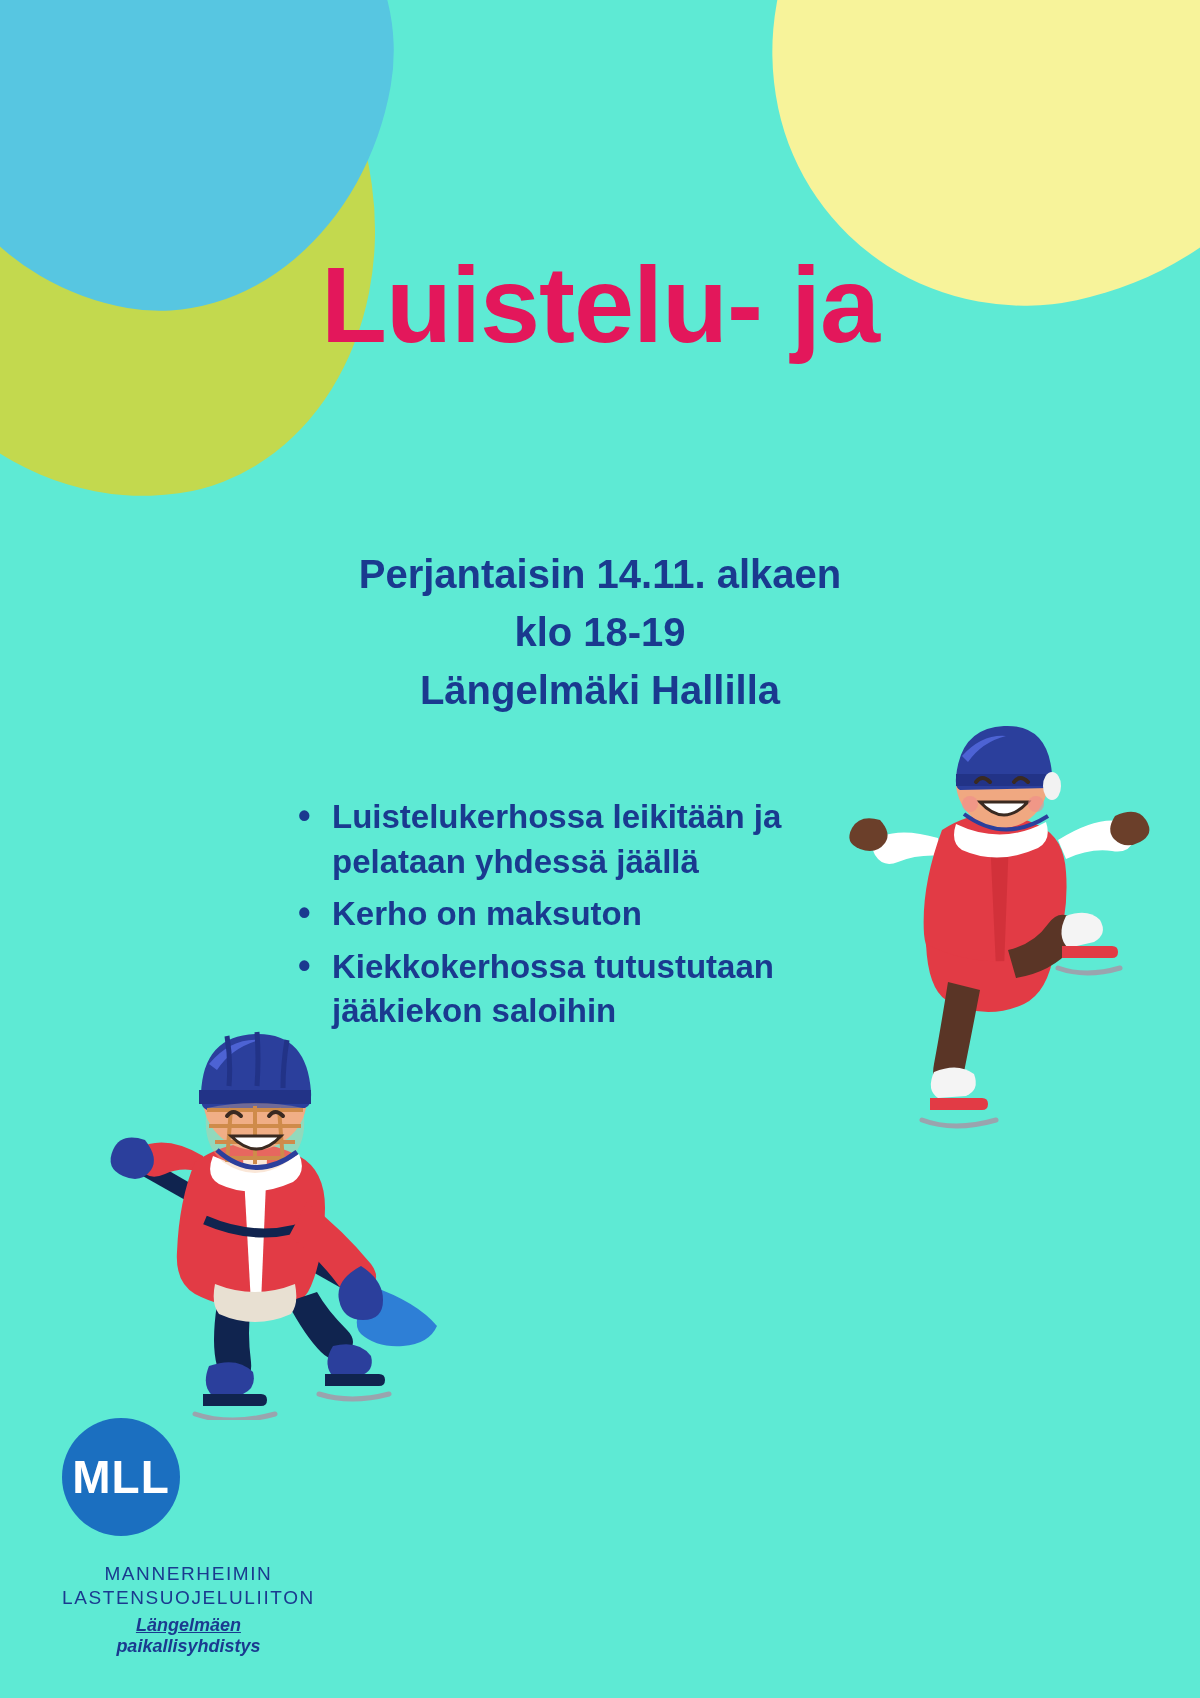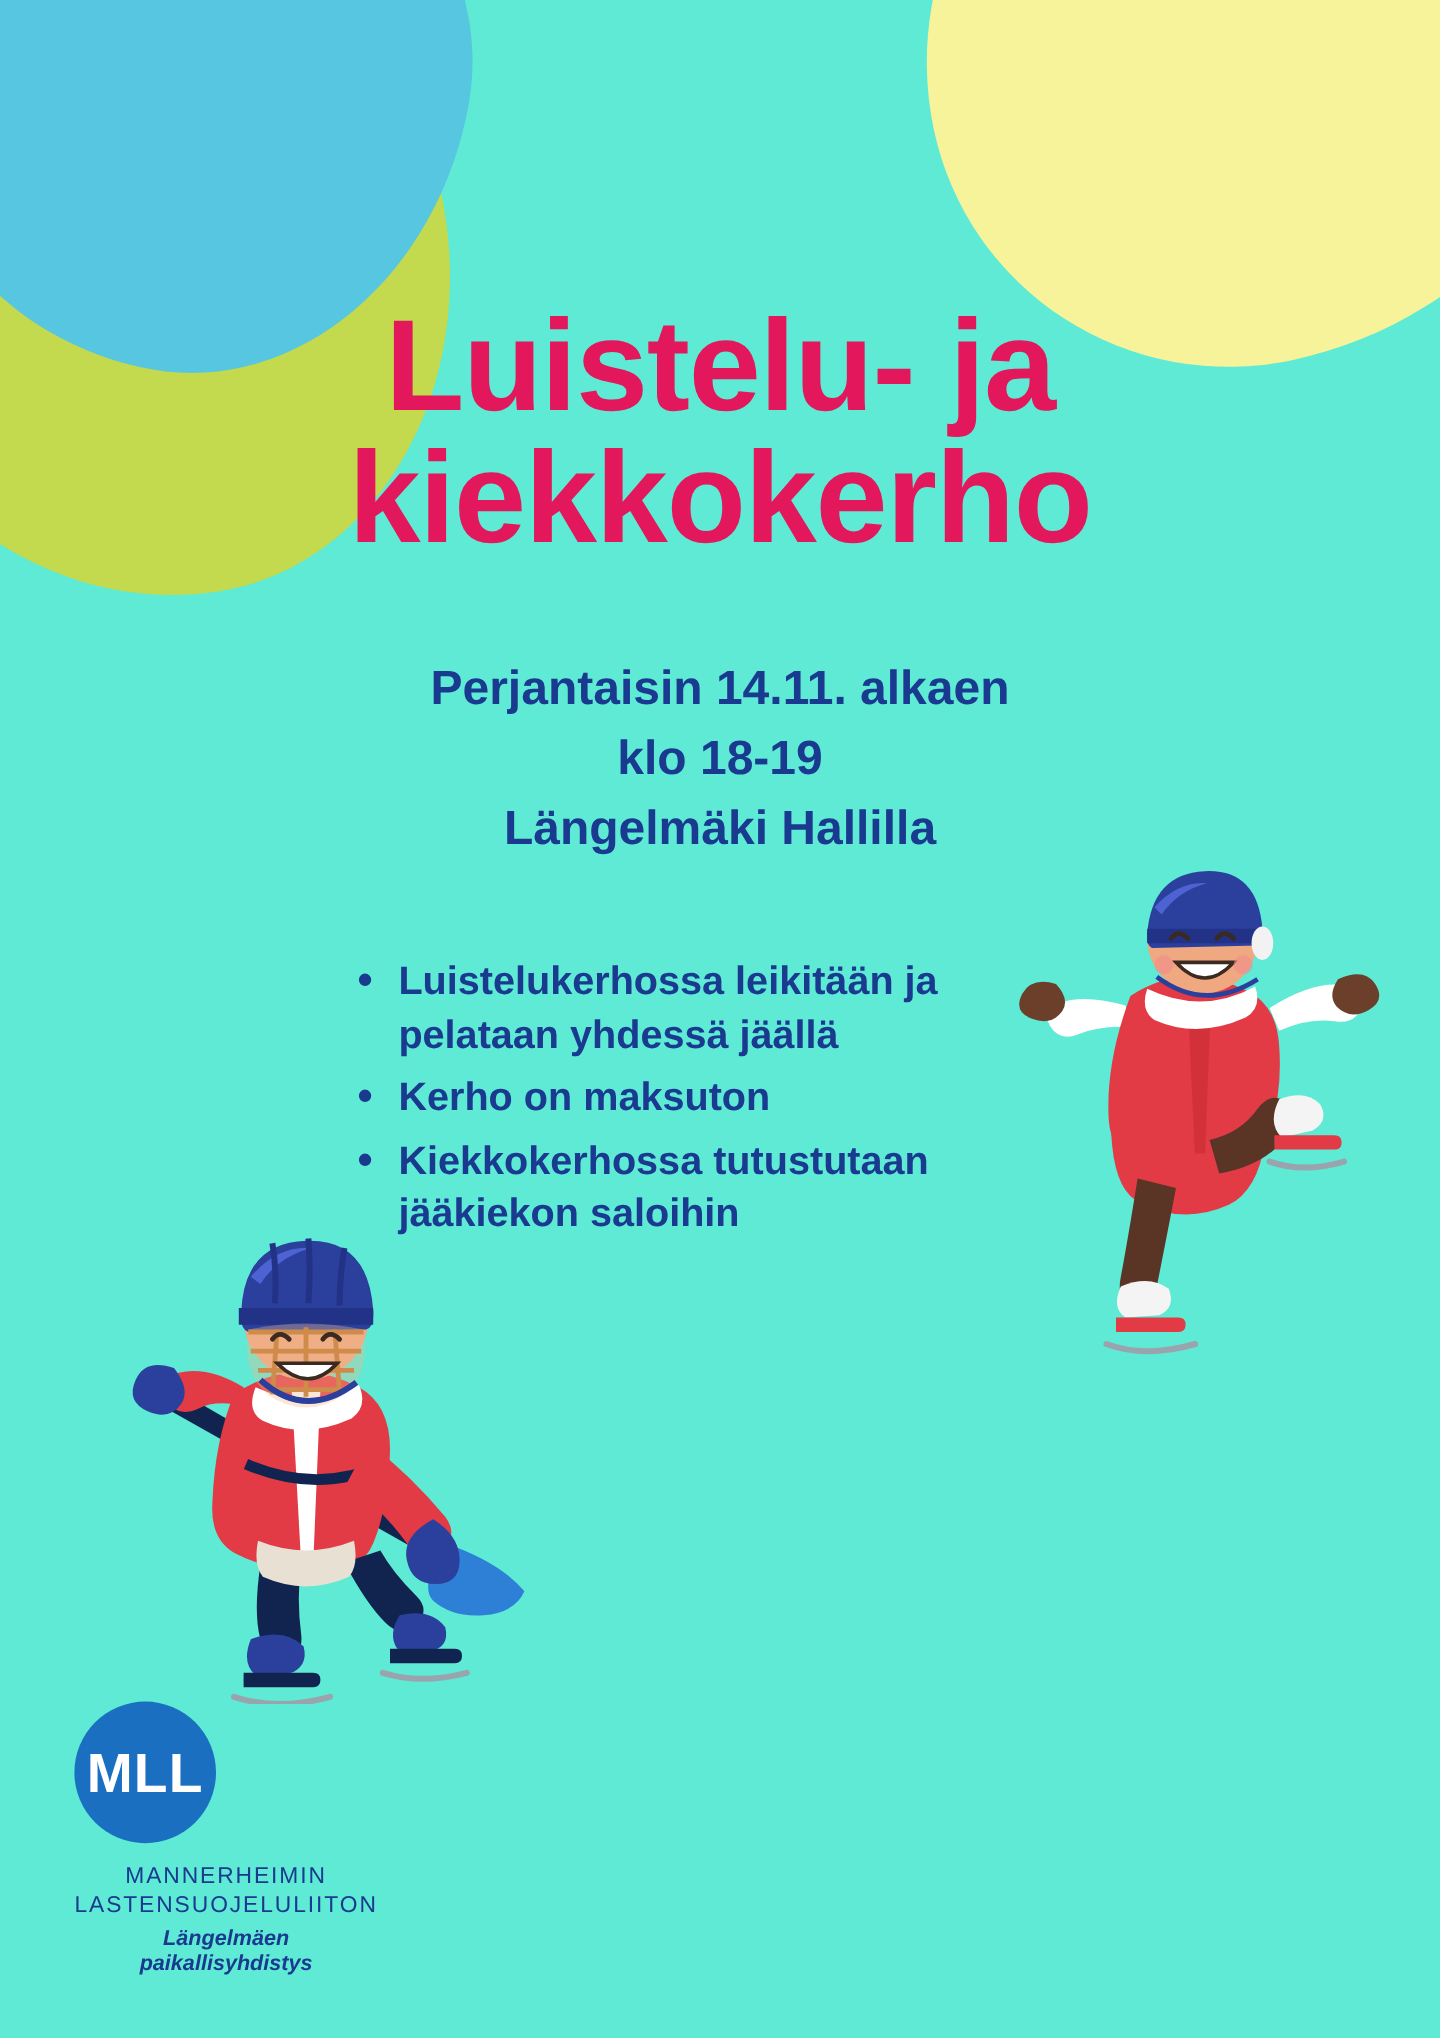--- a/index.html
+++ b/index.html
@@ -137,36 +137,37 @@
     align-items: center;
     justify-content: center;
   }
   .logo-circle span {
     color: #ffffff;
     font-size: 46px;
     font-weight: bold;
     letter-spacing: 1px;
   }
   .logo-text {
-    margin-top: 16px;
+    margin-top: 26px;
     color: #1a3a8f;
   }
   .logo-text .l1, .logo-text .l2 {
     font-size: 19px;
     letter-spacing: 1.6px;
     line-height: 1.25;
   }
   .logo-text .l3, .logo-text .l4 {
     font-size: 18px;
     font-weight: bold;
     font-style: italic;
     line-height: 1.2;
   }
   .logo-text .l3 {
     margin-top: 5px;
+    text-decoration: underline;
   }
 
   
   .illus {
     position: absolute;
     z-index: 4;
   }
   .skater-girl {
     right: 40px;
     top: 720px;
@@ -186,21 +187,20 @@
 <div class="poster">
 
   <div class="blob blob-green"></div>
   <div class="blob blob-cyan"></div>
   <div class="blob blob-yellow"></div>
 
   <div class="content">
 
     <div class="title">
       <span class="line">Luistelu- ja</span>
-      <span class="line">kiekkokerho</span>
     </div>
 
     <div class="subtitle">
       <span class="line">Perjantaisin 14.11. alkaen</span>
       <span class="line">klo 18-19</span>
       <span class="line">Längelmäki Hallilla</span>
     </div>
 
     <ul class="bullets">
       <li>Luistelukerhossa leikitään ja pelataan yhdessä jäällä</li>

